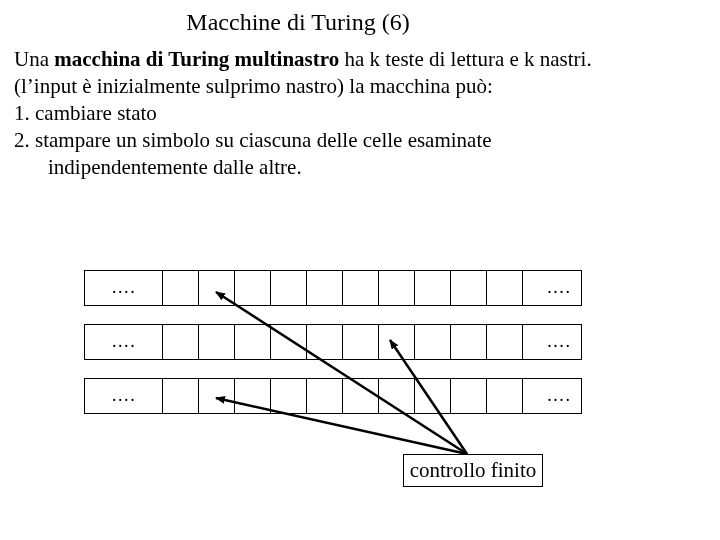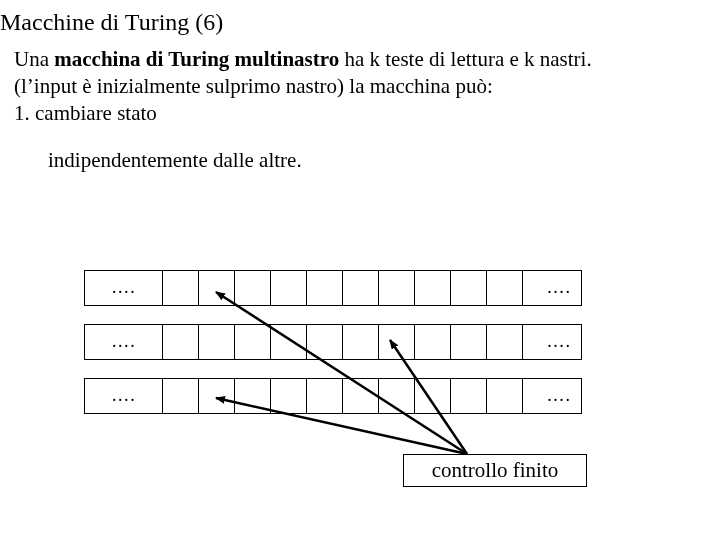--- a/index.html
+++ b/index.html
@@ -13,40 +13,39 @@
       position: relative;
       overflow: hidden;
       font-family: "Liberation Serif", "DejaVu Serif", serif;
       color: #000000;
     }
     .slide-title {
       position: absolute;
       left: 0;
       top: 6px;
       width: 596px;
-      text-align: left;
+      text-align: center;
       font-size: 24px;
       line-height: 32px;
       white-space: nowrap;
     }
     .body-text {
       position: absolute;
       left: 14px;
       top: 46px;
       width: 700px;
       font-size: 21px;
       line-height: 27px;
     }
     .body-line {
       white-space: nowrap;
       height: 27px;
     }
     .body-line.indent {
       padding-left: 34px;
-      margin-top: 20px;
     }
     .bold {
       font-weight: bold;
     }
     .diagram {
       position: absolute;
       left: 0;
       top: 0;
       width: 720px;
       height: 540px;
@@ -85,21 +84,21 @@
       padding-right: 10px;
       padding-bottom: 2px;
     }
     .cell.mid {
       width: 36px;
     }
     .control-box {
       position: absolute;
       left: 403px;
       top: 454px;
-      width: 184px;
+      width: 140px;
       height: 33px;
       box-sizing: border-box;
       border: 1.5px solid #000;
       background: #fff;
       font-size: 21px;
       display: flex;
       align-items: center;
       justify-content: center;
       white-space: nowrap;
     }
@@ -114,20 +113,21 @@
   </style>
 </head>
 <body>
 
 <div class="slide-title">Macchine di Turing (6)</div>
 
 <div class="body-text">
   <div class="body-line"><span>Una </span><span class="bold">macchina di Turing multinastro</span><span> ha k teste di lettura e k nastri.</span></div>
   <div class="body-line">(l’input è inizialmente sulprimo nastro) la macchina può:</div>
   <div class="body-line">1. cambiare stato</div>
+  <div class="body-line">2. stampare un simbolo su ciascuna delle celle esaminate</div>
   <div class="body-line indent">indipendentemente dalle altre.</div>
 </div>
 
 <div class="diagram">
 
   <div class="tape" style="top:270px;">
     <div class="cell ellipsis-left">….</div>
     <div class="cell mid"></div>
     <div class="cell mid"></div>
     <div class="cell mid"></div>

